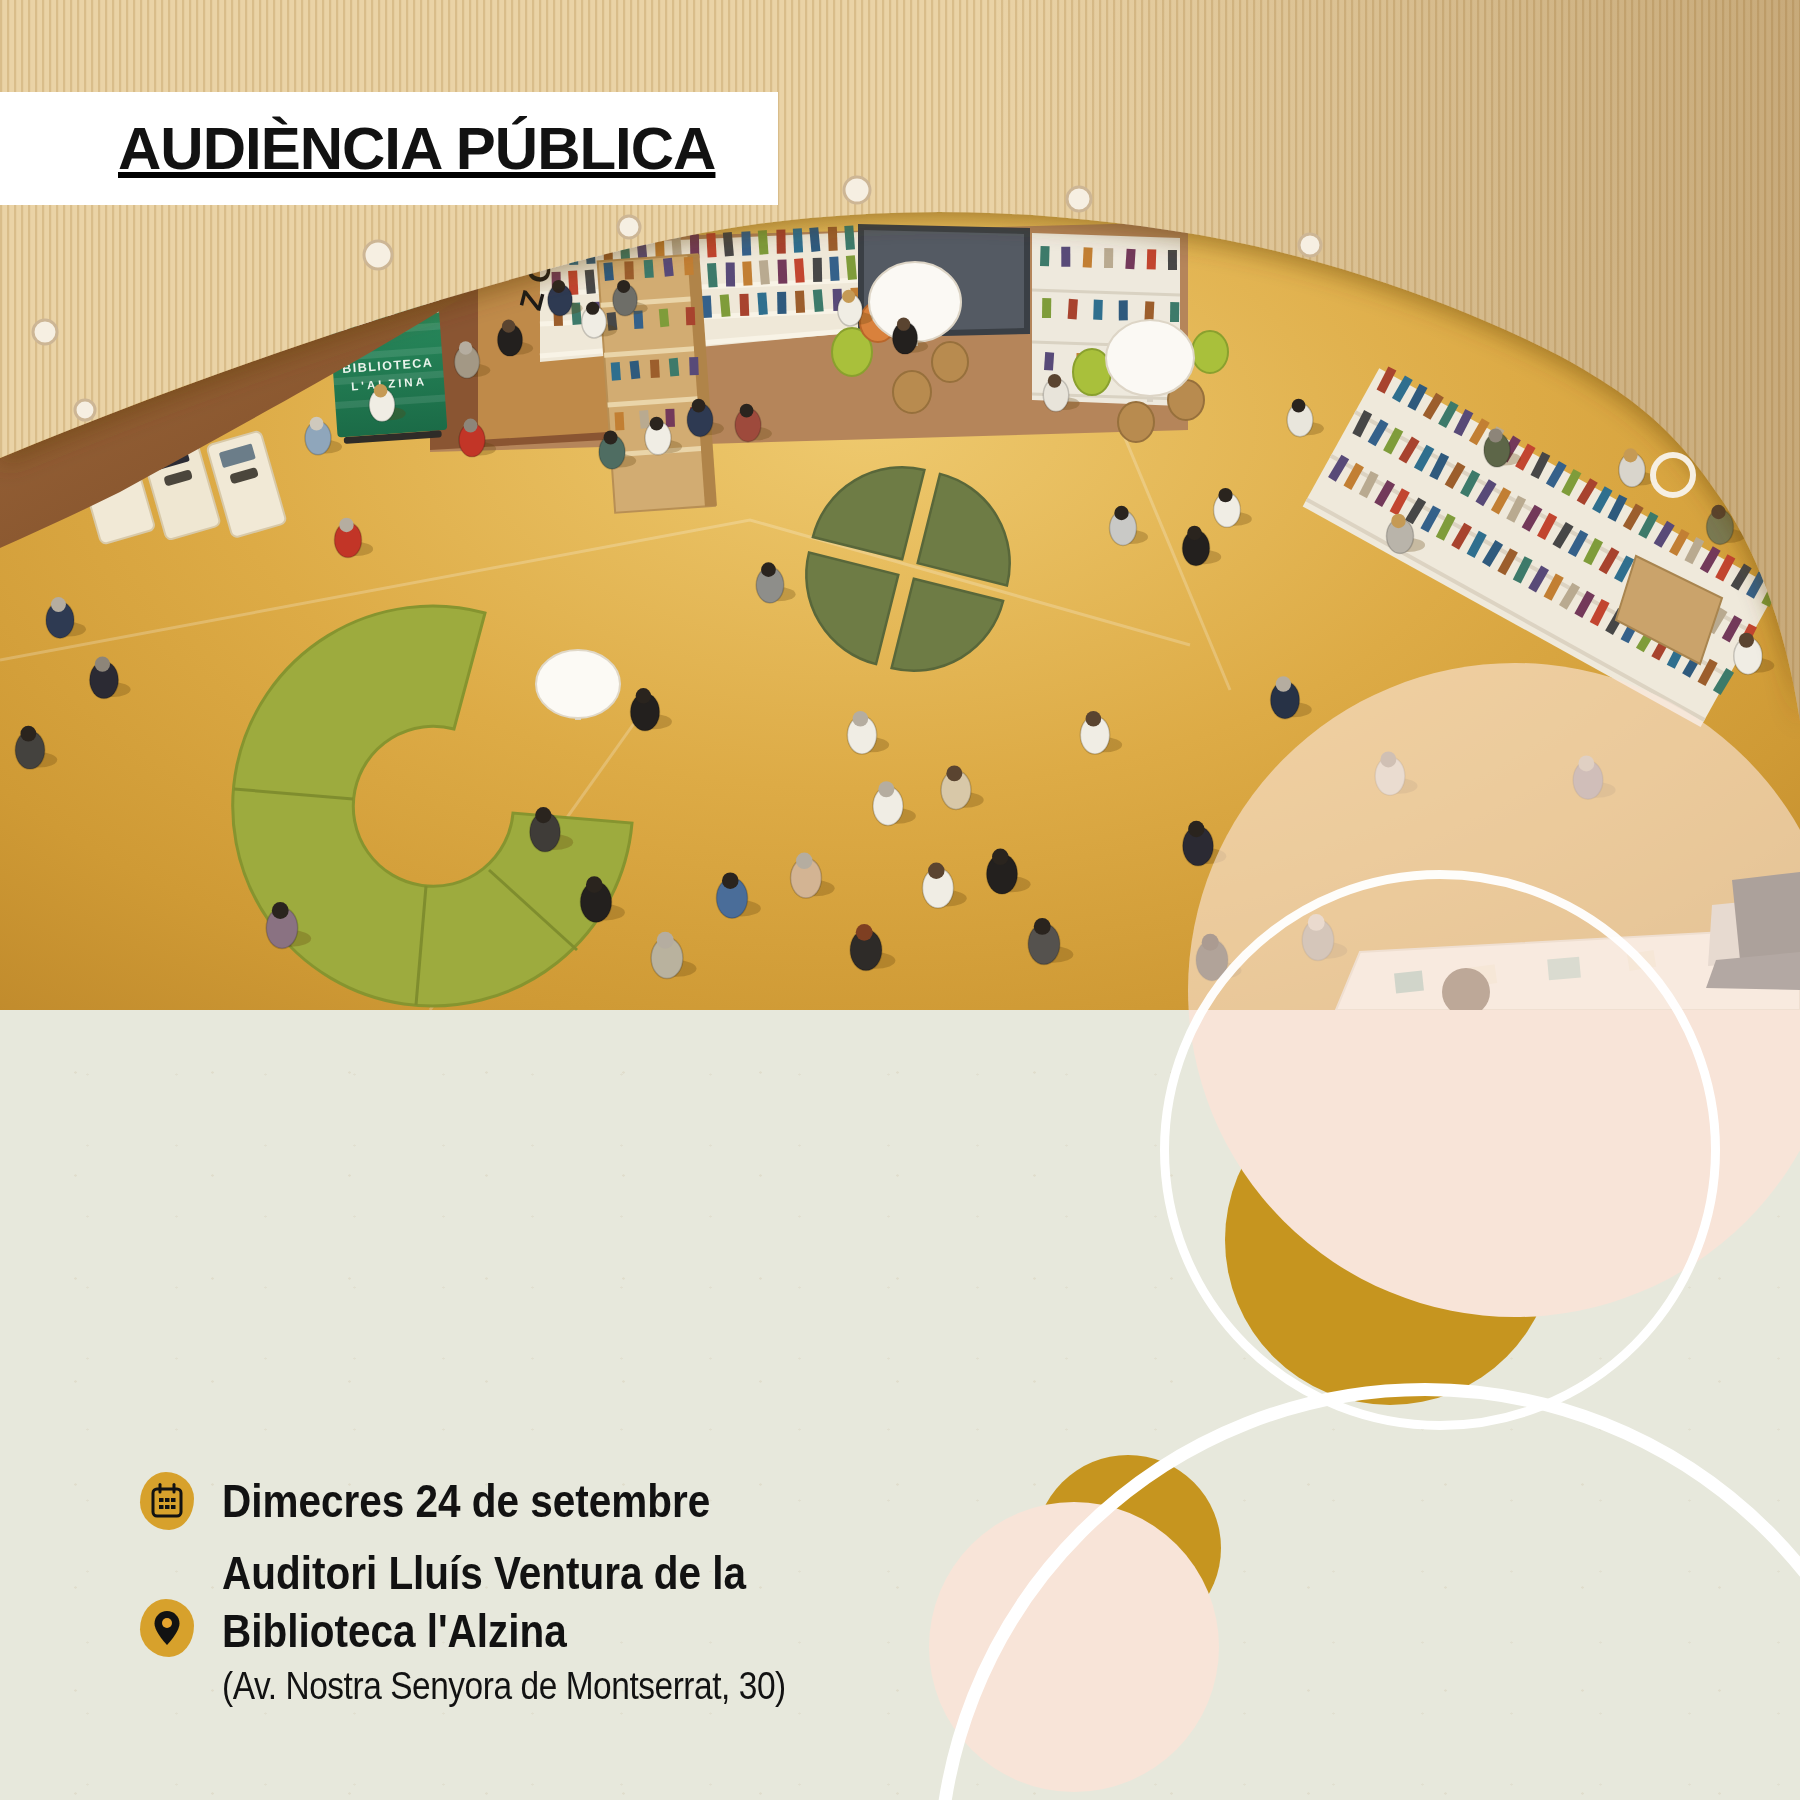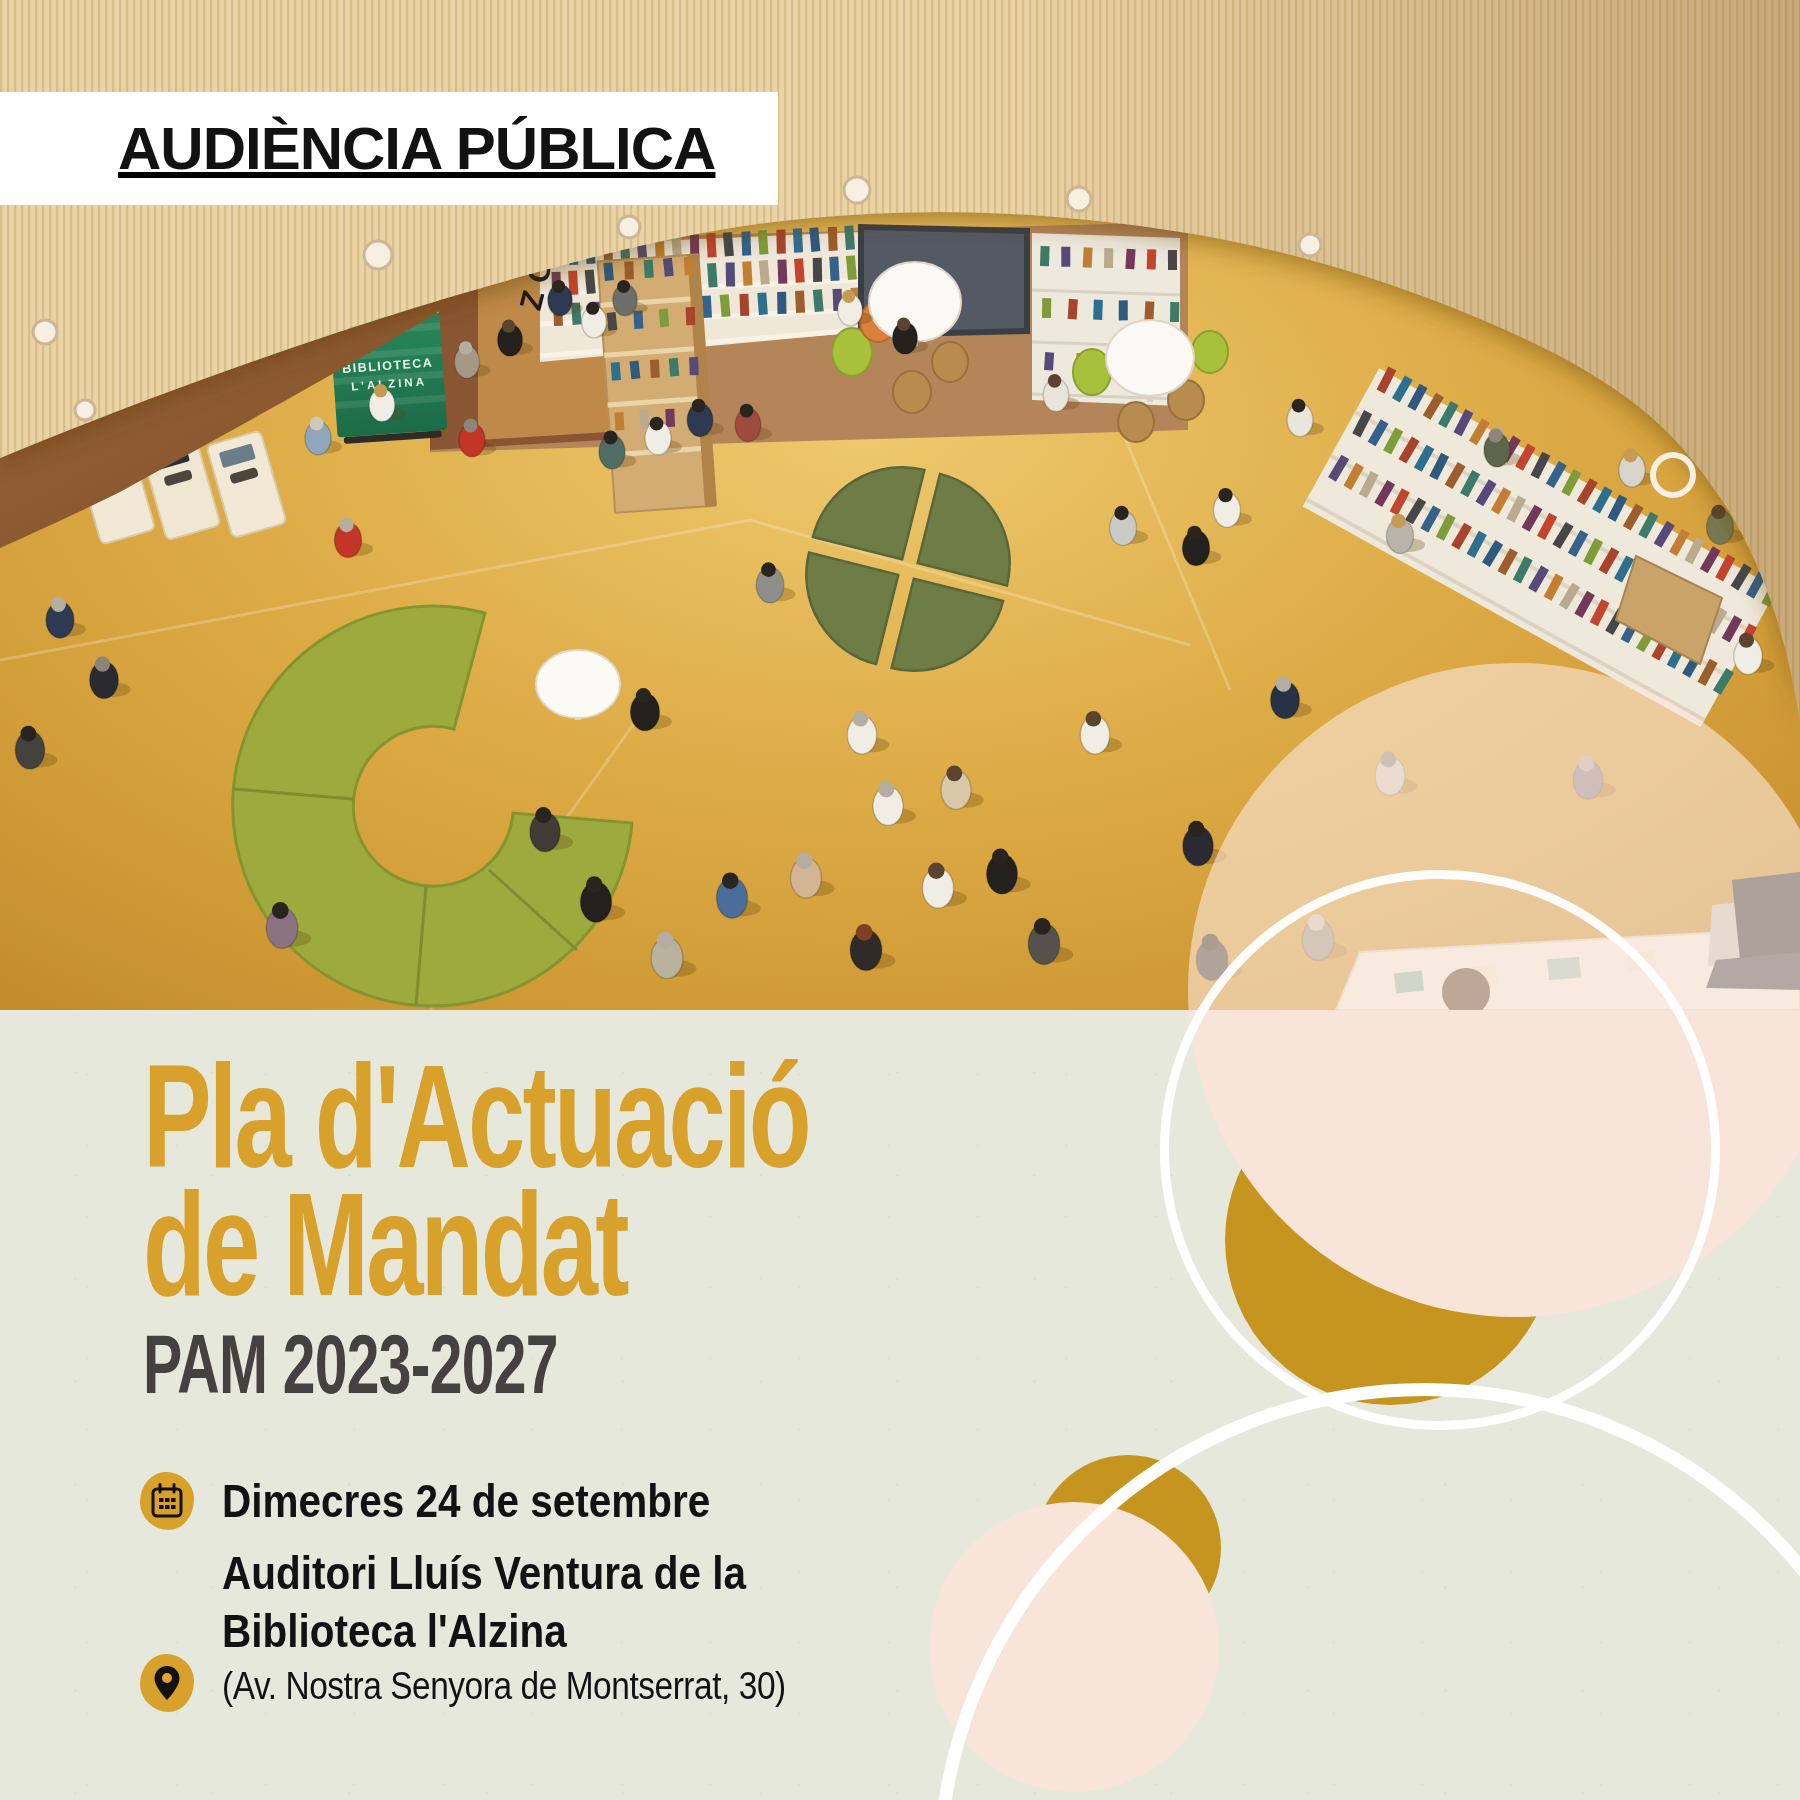--- a/index.html
+++ b/index.html
@@ -55,21 +55,21 @@
     margin:0; padding-top:42px; color:var(--gold,#d7a12c);
     font-size:147px; line-height:128px; font-weight:900; letter-spacing:-4px;
     transform:scaleX(.70); transform-origin:0 0; white-space:nowrap;
   }
   .subtitle{
     margin:0; padding-top:14px; color:var(--dark,#454140);
     font-size:84px; line-height:84px; font-weight:900; letter-spacing:-1px;
     transform:scaleX(.70); transform-origin:0 0; white-space:nowrap;
   }
   .details{position:absolute; left:140px; top:462px; z-index:3;}
-  .detail-row{display:flex; align-items:flex-end; margin-bottom:14px;}
+  .detail-row{display:flex; align-items:center; margin-bottom:14px;}
   .blob{
     width:54px; height:58px; flex:0 0 54px; background:var(--gold,#e6a42e);
     border-radius:48% 52% 46% 54% / 52% 46% 54% 48%;
     display:flex; align-items:center; justify-content:center;
   }
   .blob svg{display:block;}
   .detail-text{
     margin-left:28px; color:#121212; font-weight:bold; font-size:46px; line-height:58px;
     transform:scaleX(.88); transform-origin:0 0; white-space:nowrap;
   }
@@ -620,24 +620,20 @@
   </div>
 
   <div class="lower">
     <div class="circle c-gold up-gold"></div>
     <div class="circle c-pink up-pink"></div>
     <div class="circle c-ring up-ring"></div>
     <div class="circle c-gold bl-gold"></div>
     <div class="circle c-pink bl-pink"></div>
     <div class="circle c-ring big-ring"></div>
 
-    <div class="content">
-      <h1 class="title"><span>Pla d'Actuació</span><br><span>de Mandat</span></h1>
-      <h2 class="subtitle">PAM 2023-2027</h2>
-    </div>
 
     <div class="details">
 
       <div class="detail-row">
         <div class="blob">
           <svg width="34" height="36" viewBox="0 0 34 36">
             <rect x="3" y="6" width="28" height="27" rx="4" fill="none" stroke="#121212" stroke-width="3"></rect>
             <line x1="10" y1="1.5" x2="10" y2="9" stroke="#121212" stroke-width="3" stroke-linecap="round"></line>
             <line x1="24" y1="1.5" x2="24" y2="9" stroke="#121212" stroke-width="3" stroke-linecap="round"></line>
             <g fill="#121212">

